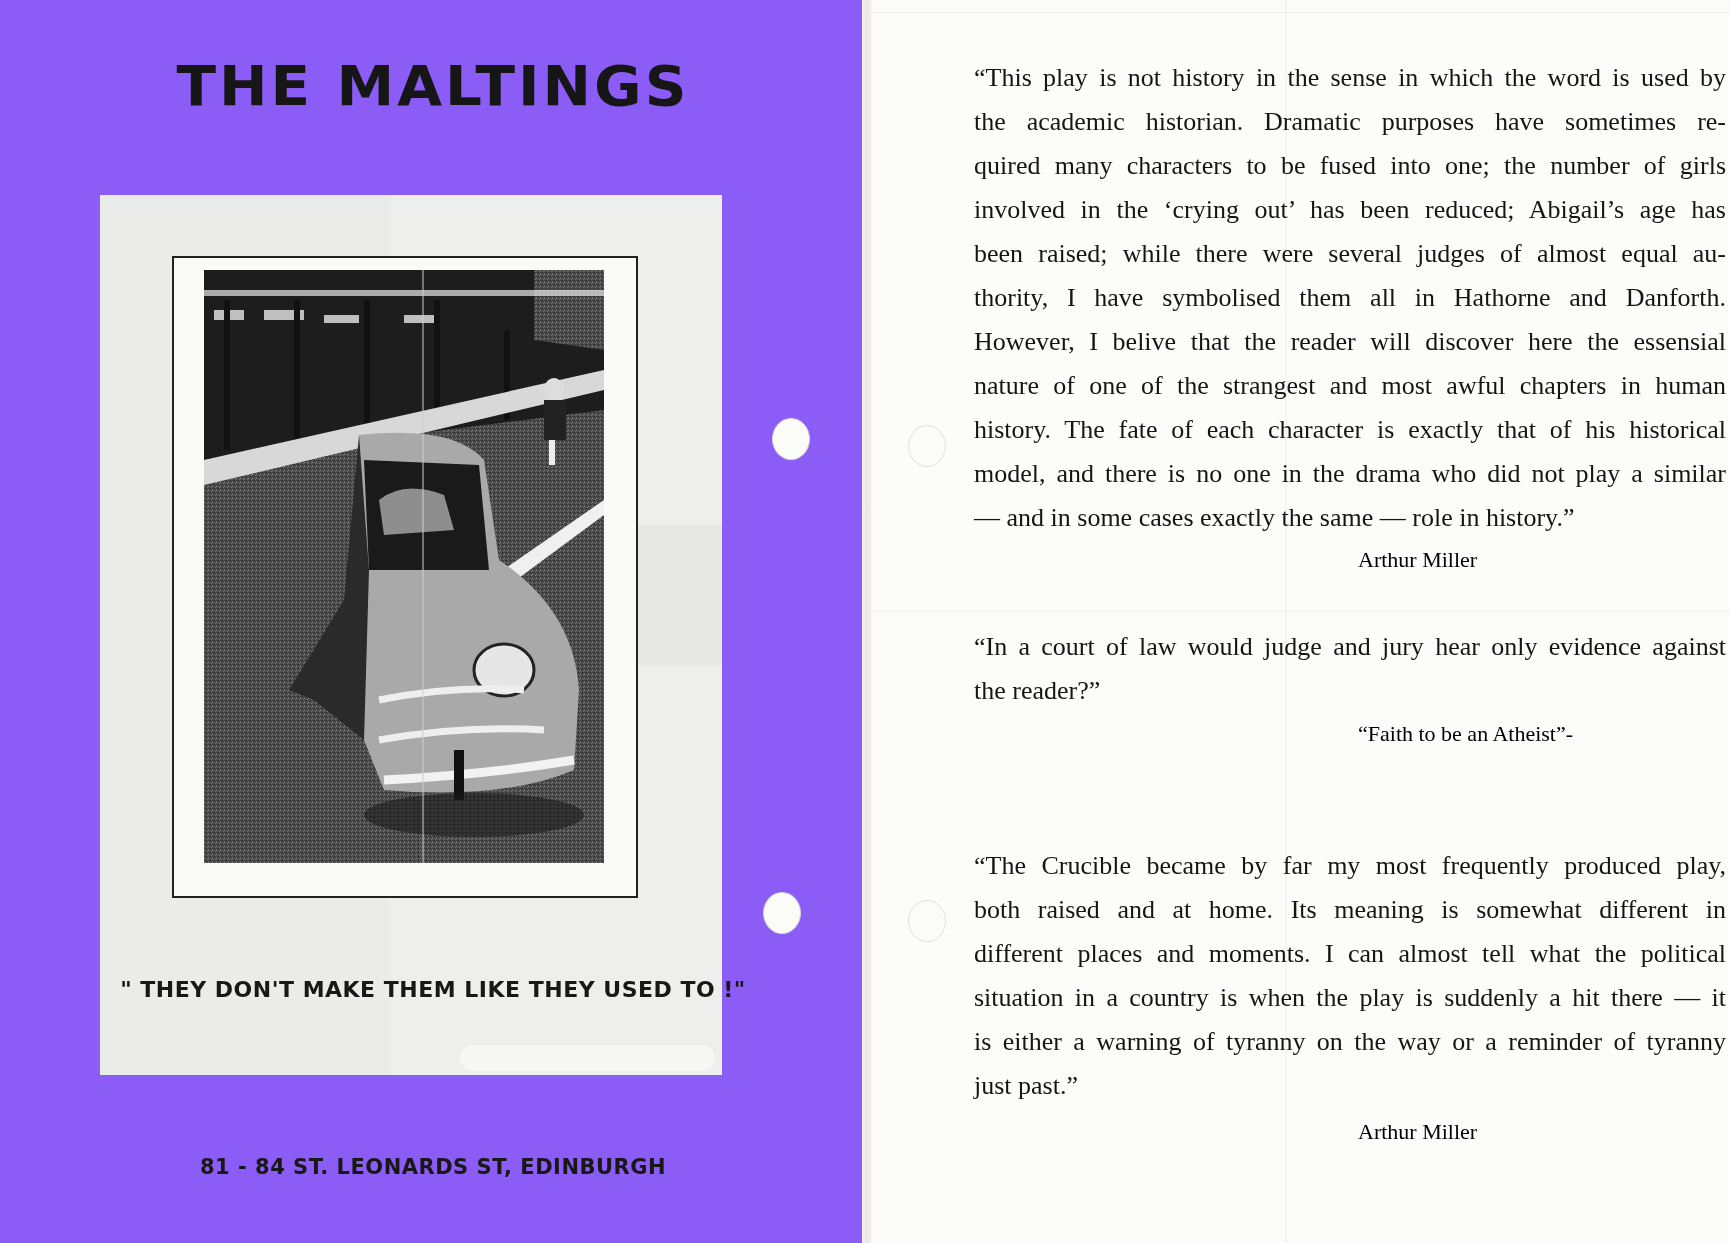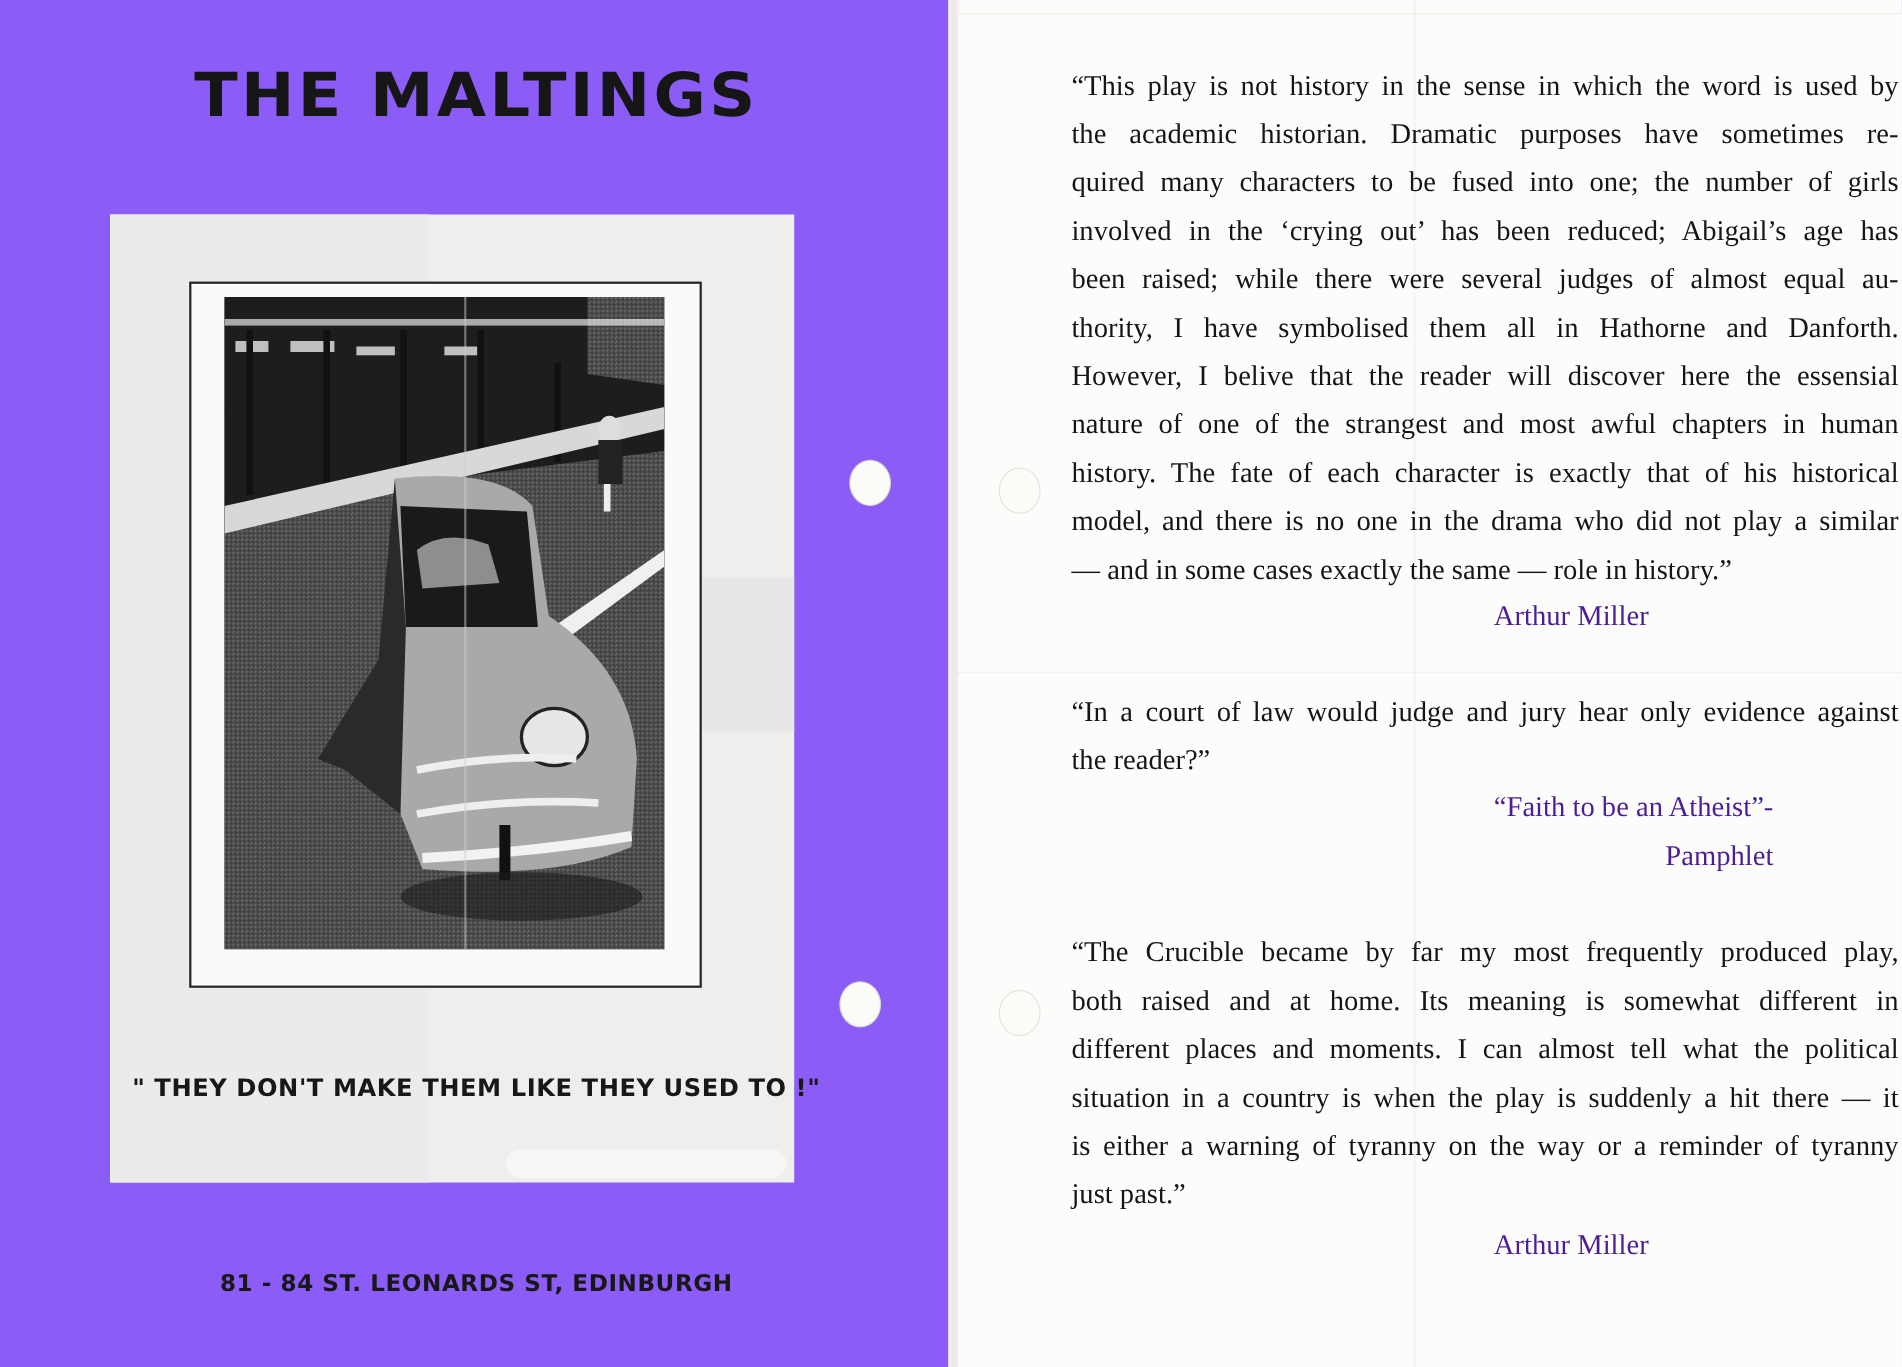--- a/index.html
+++ b/index.html
@@ -72,21 +72,21 @@
     }
     .quote {
       position: absolute; left: 948px; width: 752px;
       font-size: 26px; line-height: 44px; text-align: justify;
       color: #151515;
       margin-left: 26px;
     }
     .quote .line { display: block; text-align: justify; text-align-last: justify; white-space: nowrap; }
     .quote .line.last { text-align-last: left; }
     .attrib {
-      position: absolute; left: 1358px; font-size: 26px; line-height: 44px; color: #4c1d95; text-align: right;
+      position: absolute; left: 1358px; font-size: 22px; line-height: 44px; color: #000000;
     }
     .q1 { top: 56px; }
     .a1 { top: 538px; }
     .q2 { top: 625px; }
     .a2 { top: 712px; }
     .q3 { top: 844px; }
     .a3 { top: 1110px; }
     .fold-h {
       position: absolute; left: 870px; width: 859px; top: 610px; height: 3px;
       background: linear-gradient(180deg, rgba(0,0,0,0), rgba(0,0,0,0.04), rgba(0,0,0,0));
@@ -195,21 +195,20 @@
   <span class="line last">— and in some cases exactly the same — role in history.”</span>
 </div>
 <div class="attrib a1">Arthur Miller</div>
 
 <div class="quote q2">
   <span class="line">“In a court of law would judge and jury hear only evidence against</span>
   <span class="line last">the reader?”</span>
 </div>
 <div class="attrib a2">
   <div>“Faith to be an Atheist”-</div>
-  <div>Pamphlet</div>
 </div>
 
 <div class="quote q3">
   <span class="line">“The Crucible became by far my most frequently produced play,</span>
   <span class="line">both raised and at home. Its meaning is somewhat different in</span>
   <span class="line">different places and moments. I can almost tell what the political</span>
   <span class="line">situation in a country is when the play is suddenly a hit there — it</span>
   <span class="line">is either a warning of tyranny on the way or a reminder of tyranny</span>
   <span class="line last">just past.”</span>
 </div>

